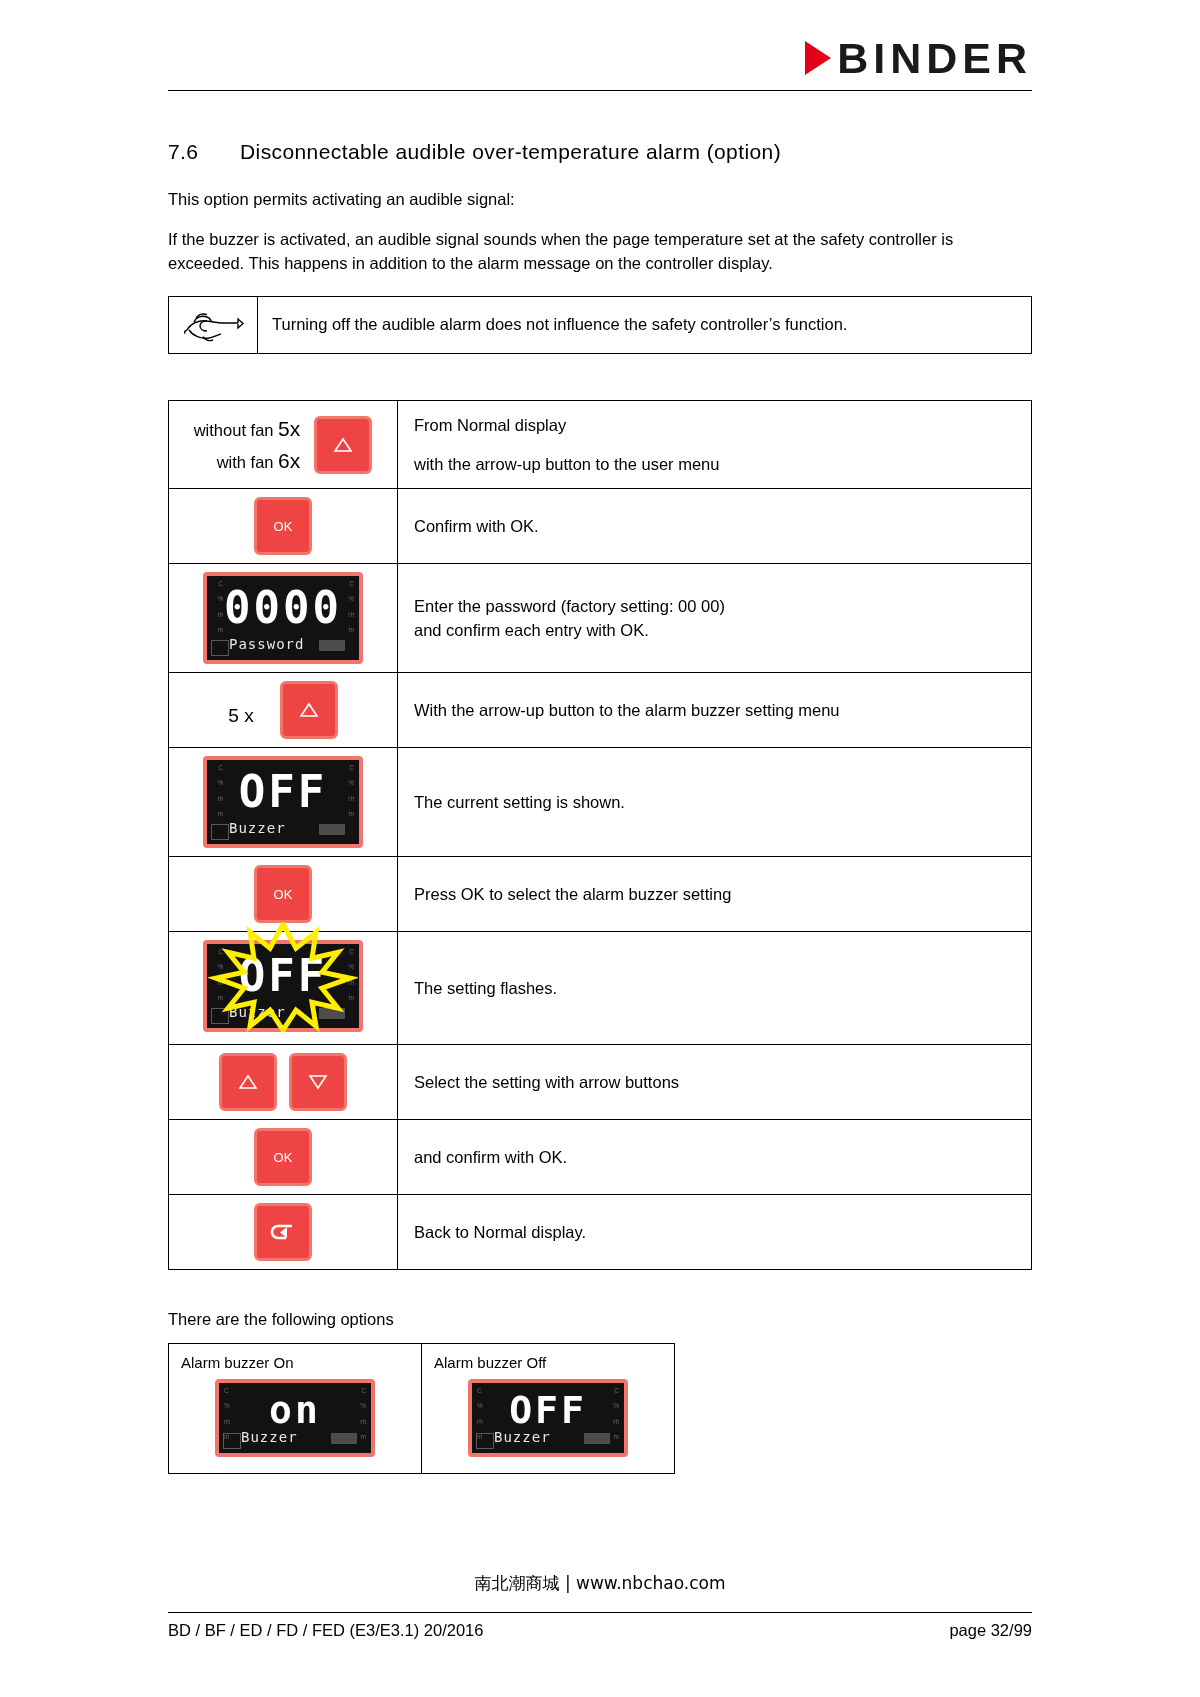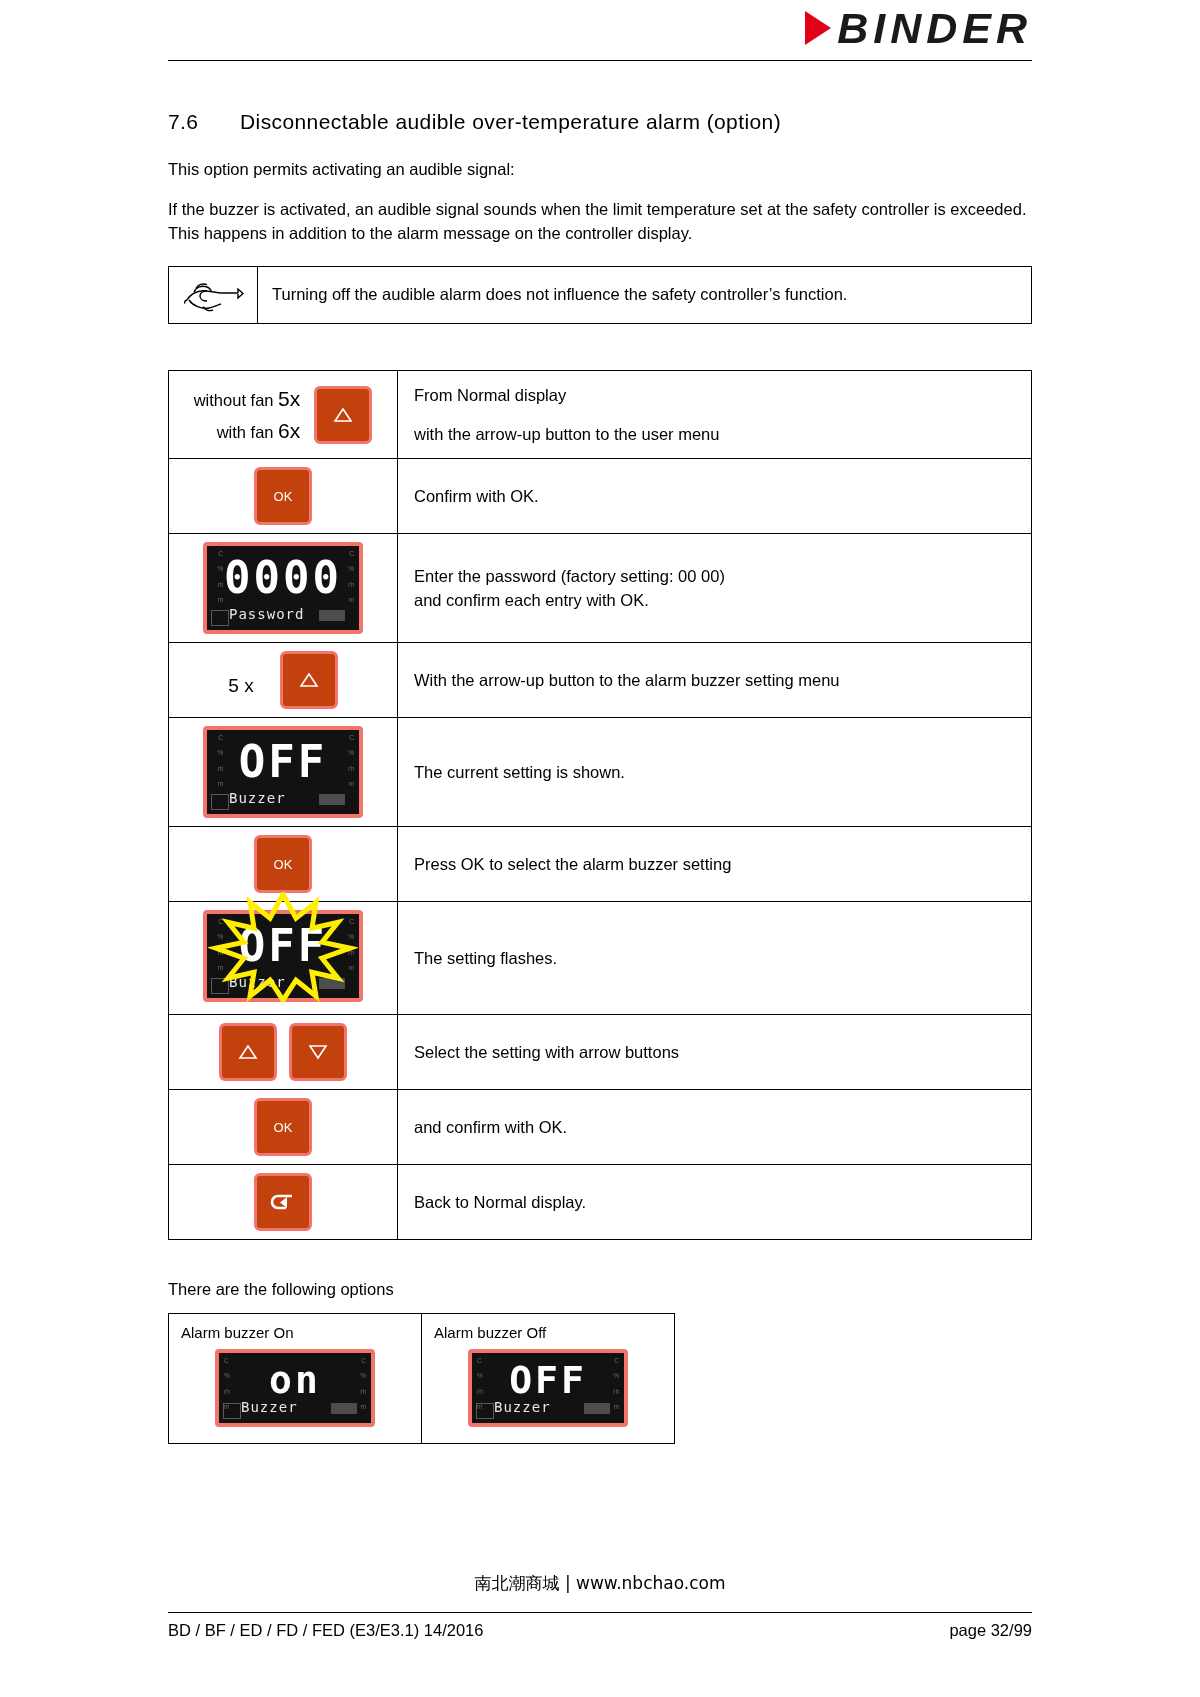--- a/index.html
+++ b/index.html
@@ -17,22 +17,22 @@
   .page {
     position: relative;
     width: 1200px;
     height: 1697px;
     box-sizing: border-box;
     padding: 0 168px;
   }
 
   
   .header {
+    padding-top: 30px;
     height: 70px;
-    font-style: italic;
   }
   .logo {
     display: flex;
     align-items: center;
     justify-content: flex-end;
     height: 56px;
   }
   .logo-triangle {
     width: 0;
     height: 0;
@@ -113,21 +113,21 @@
     line-height: 1.5;
   }
 
   
   .btn {
     display: inline-flex;
     align-items: center;
     justify-content: center;
     width: 52px;
     height: 52px;
-    background: #c2410c;
+    background: #ef4444;
     border: 3px solid #f2756c;
     border-radius: 6px;
     color: #ffffff;
     font-size: 13px;
     font-family: "Liberation Sans", sans-serif;
     vertical-align: middle;
   }
   .glyph-up, .glyph-down, .glyph-back {
     display: block;
     line-height: 1;
@@ -302,21 +302,21 @@
     </div>
     <div class="header-rule"></div>
   </div>
 
   <h1 class="section-title">
     <span class="num">7.6</span>
     <span>Disconnectable audible over-temperature alarm (option)</span>
   </h1>
 
   <p class="para">This option permits activating an audible signal:</p>
-  <p class="para">If the buzzer is activated, an audible signal sounds when the limit temperature set at the safety controller is exceeded. This happens in addition to the alarm message on the controller display.</p>
+  <p class="para">If the buzzer is activated, an audible signal sounds when the page temperature set at the safety controller is exceeded. This happens in addition to the alarm message on the controller display.</p>
 
   <div class="note-box">
     <div class="note-icon-cell">
       <svg width="64" height="44" viewBox="0 0 64 44" aria-hidden="true">
         <g fill="none" stroke="#000" stroke-width="1.4">
           <path d="M6 27 C10 20, 18 17, 26 18 C32 18.6, 36 20, 41 20 L57 20"></path>
           <path d="M57 20 L57 16 L62 20.5 L57 25 L57 21"></path>
           <path d="M8 27 C12 33, 20 36, 28 35 C33 34.5, 36 32, 40 31"></path>
           <path d="M13 19 C15 14, 21 12, 26 14 C29 15.2, 30 17, 30 18.6"></path>
           <path d="M15 15.5 C16.6 11.5, 22 10, 26 11.6"></path>
@@ -598,17 +598,17 @@
             <div class="disp-bar"></div>
           </div>
         </td>
       </tr>
     </tbody>
   </table>
 
   <div class="footer-cn">南北潮商城 | www.nbchao.com</div>
   <div class="footer-rule"></div>
   <div class="footer-row">
-    <div>BD / BF / ED / FD / FED (E3/E3.1) 14/2016</div>
+    <div>BD / BF / ED / FD / FED (E3/E3.1) 20/2016</div>
     <div>page 32/99</div>
   </div>
 
 </div>
 
 </body></html>

